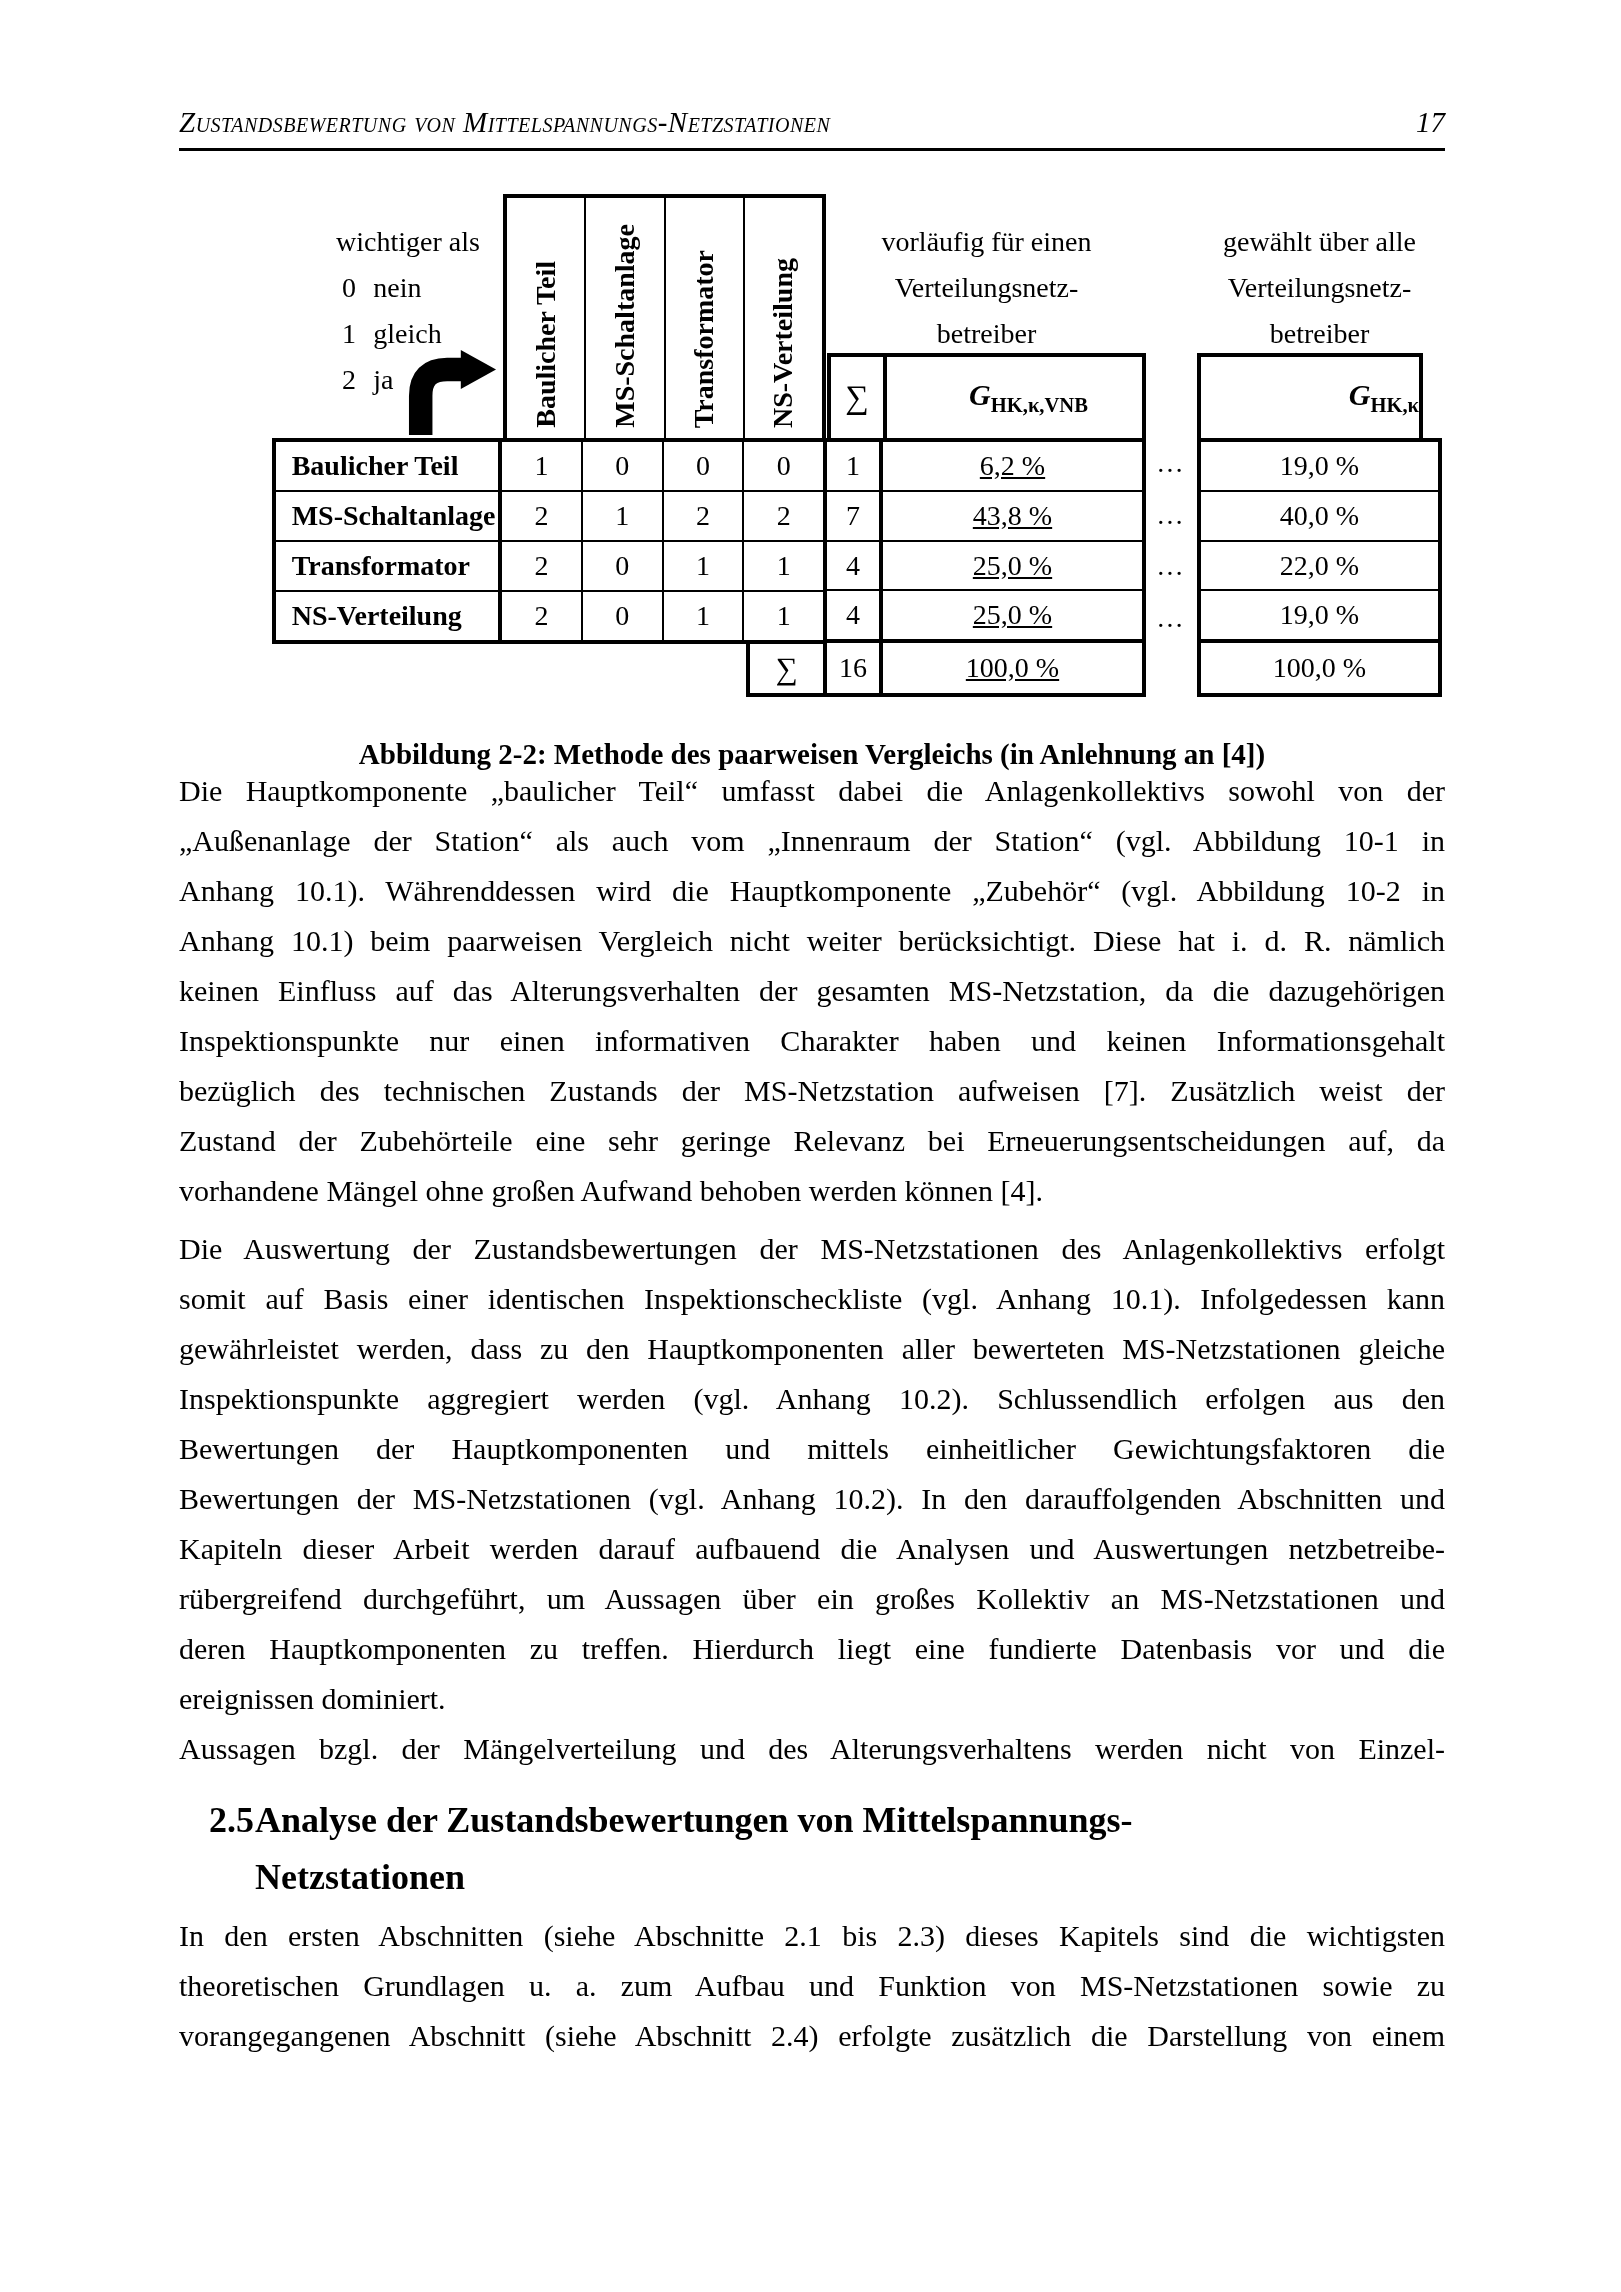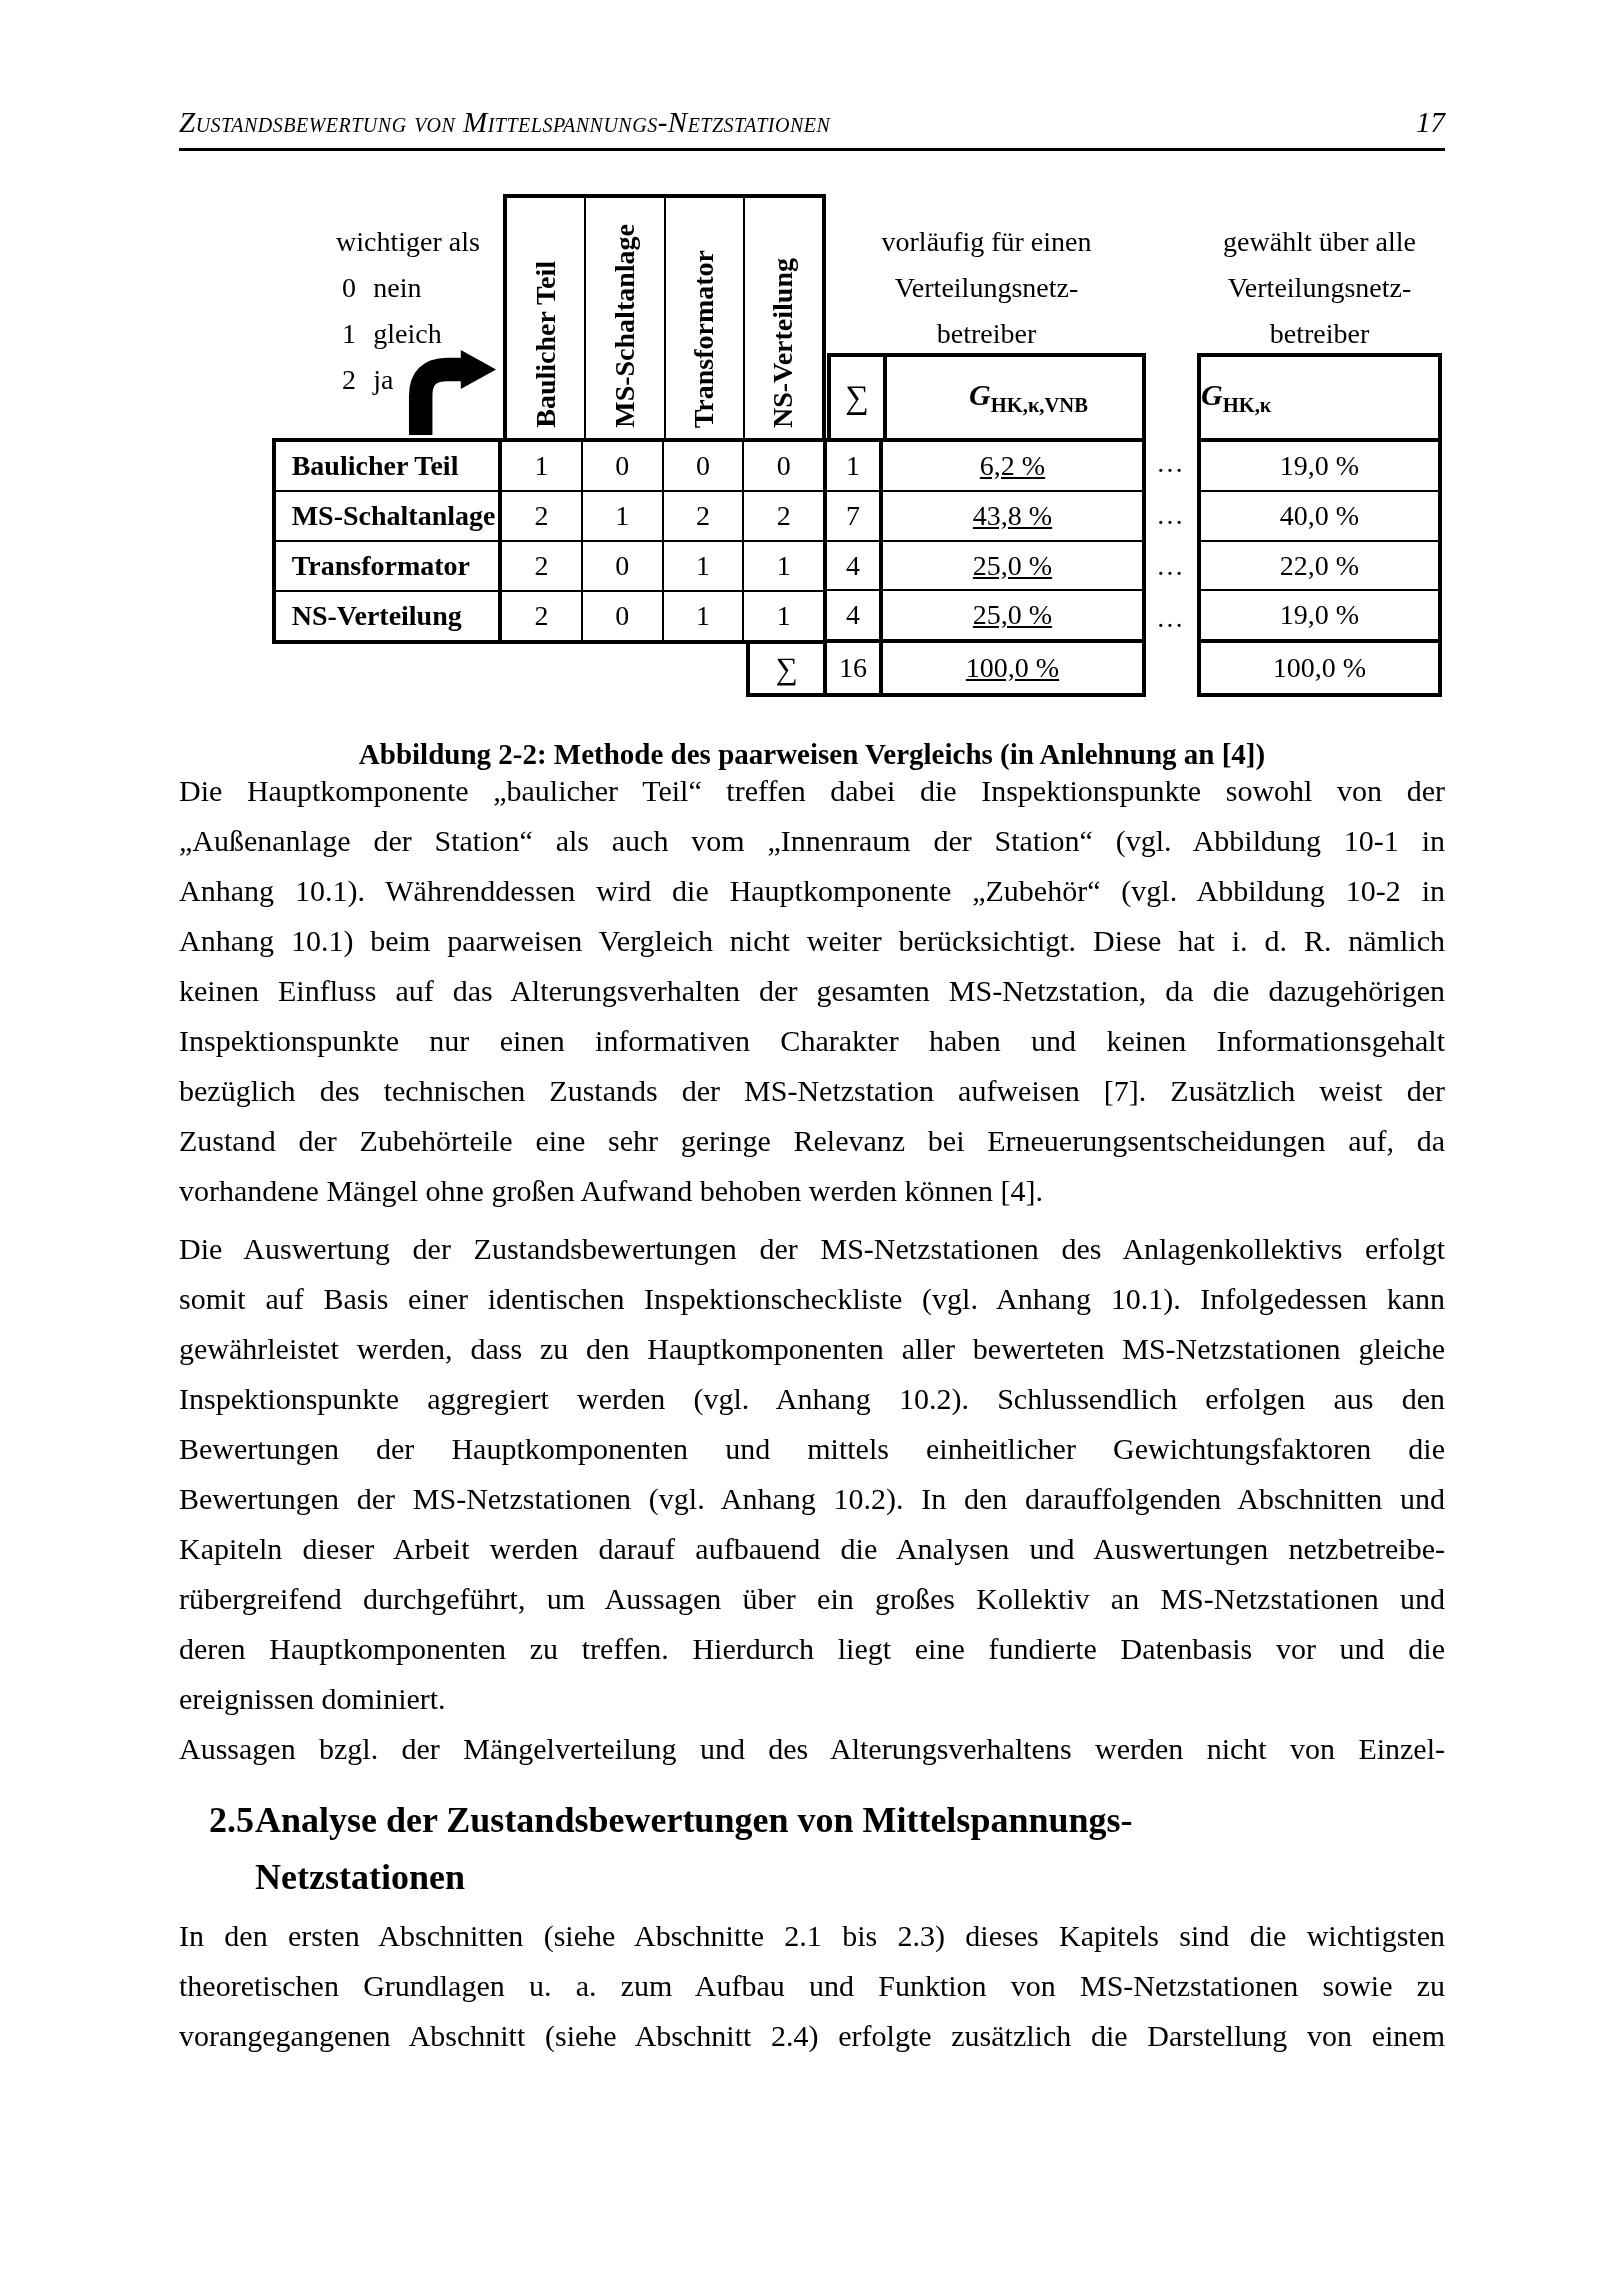--- a/index.html
+++ b/index.html
@@ -29,21 +29,21 @@
   .grp{top:82px;text-align:center;line-height:46px;}
   .grp-vnb{left:648px;width:319px;}
   .grp-all{left:1018px;width:245px;}
 
   .rot-box{left:324px;top:57px;width:323px;height:244px;border:4.9px solid #000;border-bottom:none;display:flex;box-sizing:border-box;}
   .rot-cell{flex:1;position:relative;}
   .rot-cell + .rot-cell{border-left:2px solid #000;}
   .rot-label{position:absolute;bottom:9.8px;left:50%;transform:translateX(-50%) rotate(180deg);writing-mode:vertical-rl;font-weight:bold;font-size:28px;white-space:nowrap;}
 
   .vnbh{left:648px;top:216px;width:319px;height:85px;border:4.9px solid #000;border-bottom:none;display:flex;box-sizing:border-box;}
-  .allh{left:1018px;top:216px;width:245px;height:85px;border:4.9px solid #000;border-bottom:none;display:flex;align-items:center;justify-content:flex-start;box-sizing:border-box;}
+  .allh{left:1018px;top:216px;width:226px;height:85px;border:4.9px solid #000;border-bottom:none;display:flex;align-items:center;justify-content:flex-end;box-sizing:border-box;}
   .sig-cell{width:52px;border-right:4.9px solid #000;display:flex;align-items:center;justify-content:center;font-size:33px;}
   .ghead{flex:1;display:flex;align-items:center;justify-content:center;padding-left:28px;}
   .gsym i{font-weight:bold;font-size:30px;}
   .gsym sub{font-weight:bold;font-size:20.6px;}
 
   .body-box{left:93px;top:301px;width:555px;height:206px;border:4.9px solid #000;display:flex;flex-direction:column;box-sizing:border-box;}
   .m-row{flex:1;display:flex;}
   .m-row + .m-row{border-top:2px solid #000;}
   .m-label{width:226px;border-right:4.9px solid #000;display:flex;align-items:center;padding-left:15.7px;font-weight:bold;font-size:28px;box-sizing:border-box;}
   .m-num{flex:1;display:flex;align-items:center;justify-content:center;font-size:28px;}
@@ -219,21 +219,21 @@
       <div class="a-row sum">100,0 %</div>
     </div>
 
     <div class="fabs sum-sig">∑</div>
 
   </div>
 
   <div class="caption">Abbildung 2-2: Methode des paarweisen Vergleichs (in Anlehnung an [4])</div>
 
   <div class="para p1">
-    <div class="line">Die Hauptkomponente „baulicher Teil“ treffen dabei die Inspektionspunkte sowohl von der</div>
+    <div class="line">Die Hauptkomponente „baulicher Teil“ umfasst dabei die Anlagenkollektivs sowohl von der</div>
     <div class="line">„Außenanlage der Station“ als auch vom „Innenraum der Station“ (vgl. Abbildung 10-1 in</div>
     <div class="line">Anhang 10.1). Währenddessen wird die Hauptkomponente „Zubehör“ (vgl. Abbildung 10-2 in</div>
     <div class="line">Anhang 10.1) beim paarweisen Vergleich nicht weiter berücksichtigt. Diese hat i. d. R. nämlich</div>
     <div class="line">keinen Einfluss auf das Alterungsverhalten der gesamten MS-Netzstation, da die dazugehörigen</div>
     <div class="line">Inspektionspunkte nur einen informativen Charakter haben und keinen Informationsgehalt</div>
     <div class="line">bezüglich des technischen Zustands der MS-Netzstation aufweisen [7]. Zusätzlich weist der</div>
     <div class="line">Zustand der Zubehörteile eine sehr geringe Relevanz bei Erneuerungsentscheidungen auf, da</div>
     <div class="line last">vorhandene Mängel ohne großen Aufwand behoben werden können [4].</div>
   </div>
 

